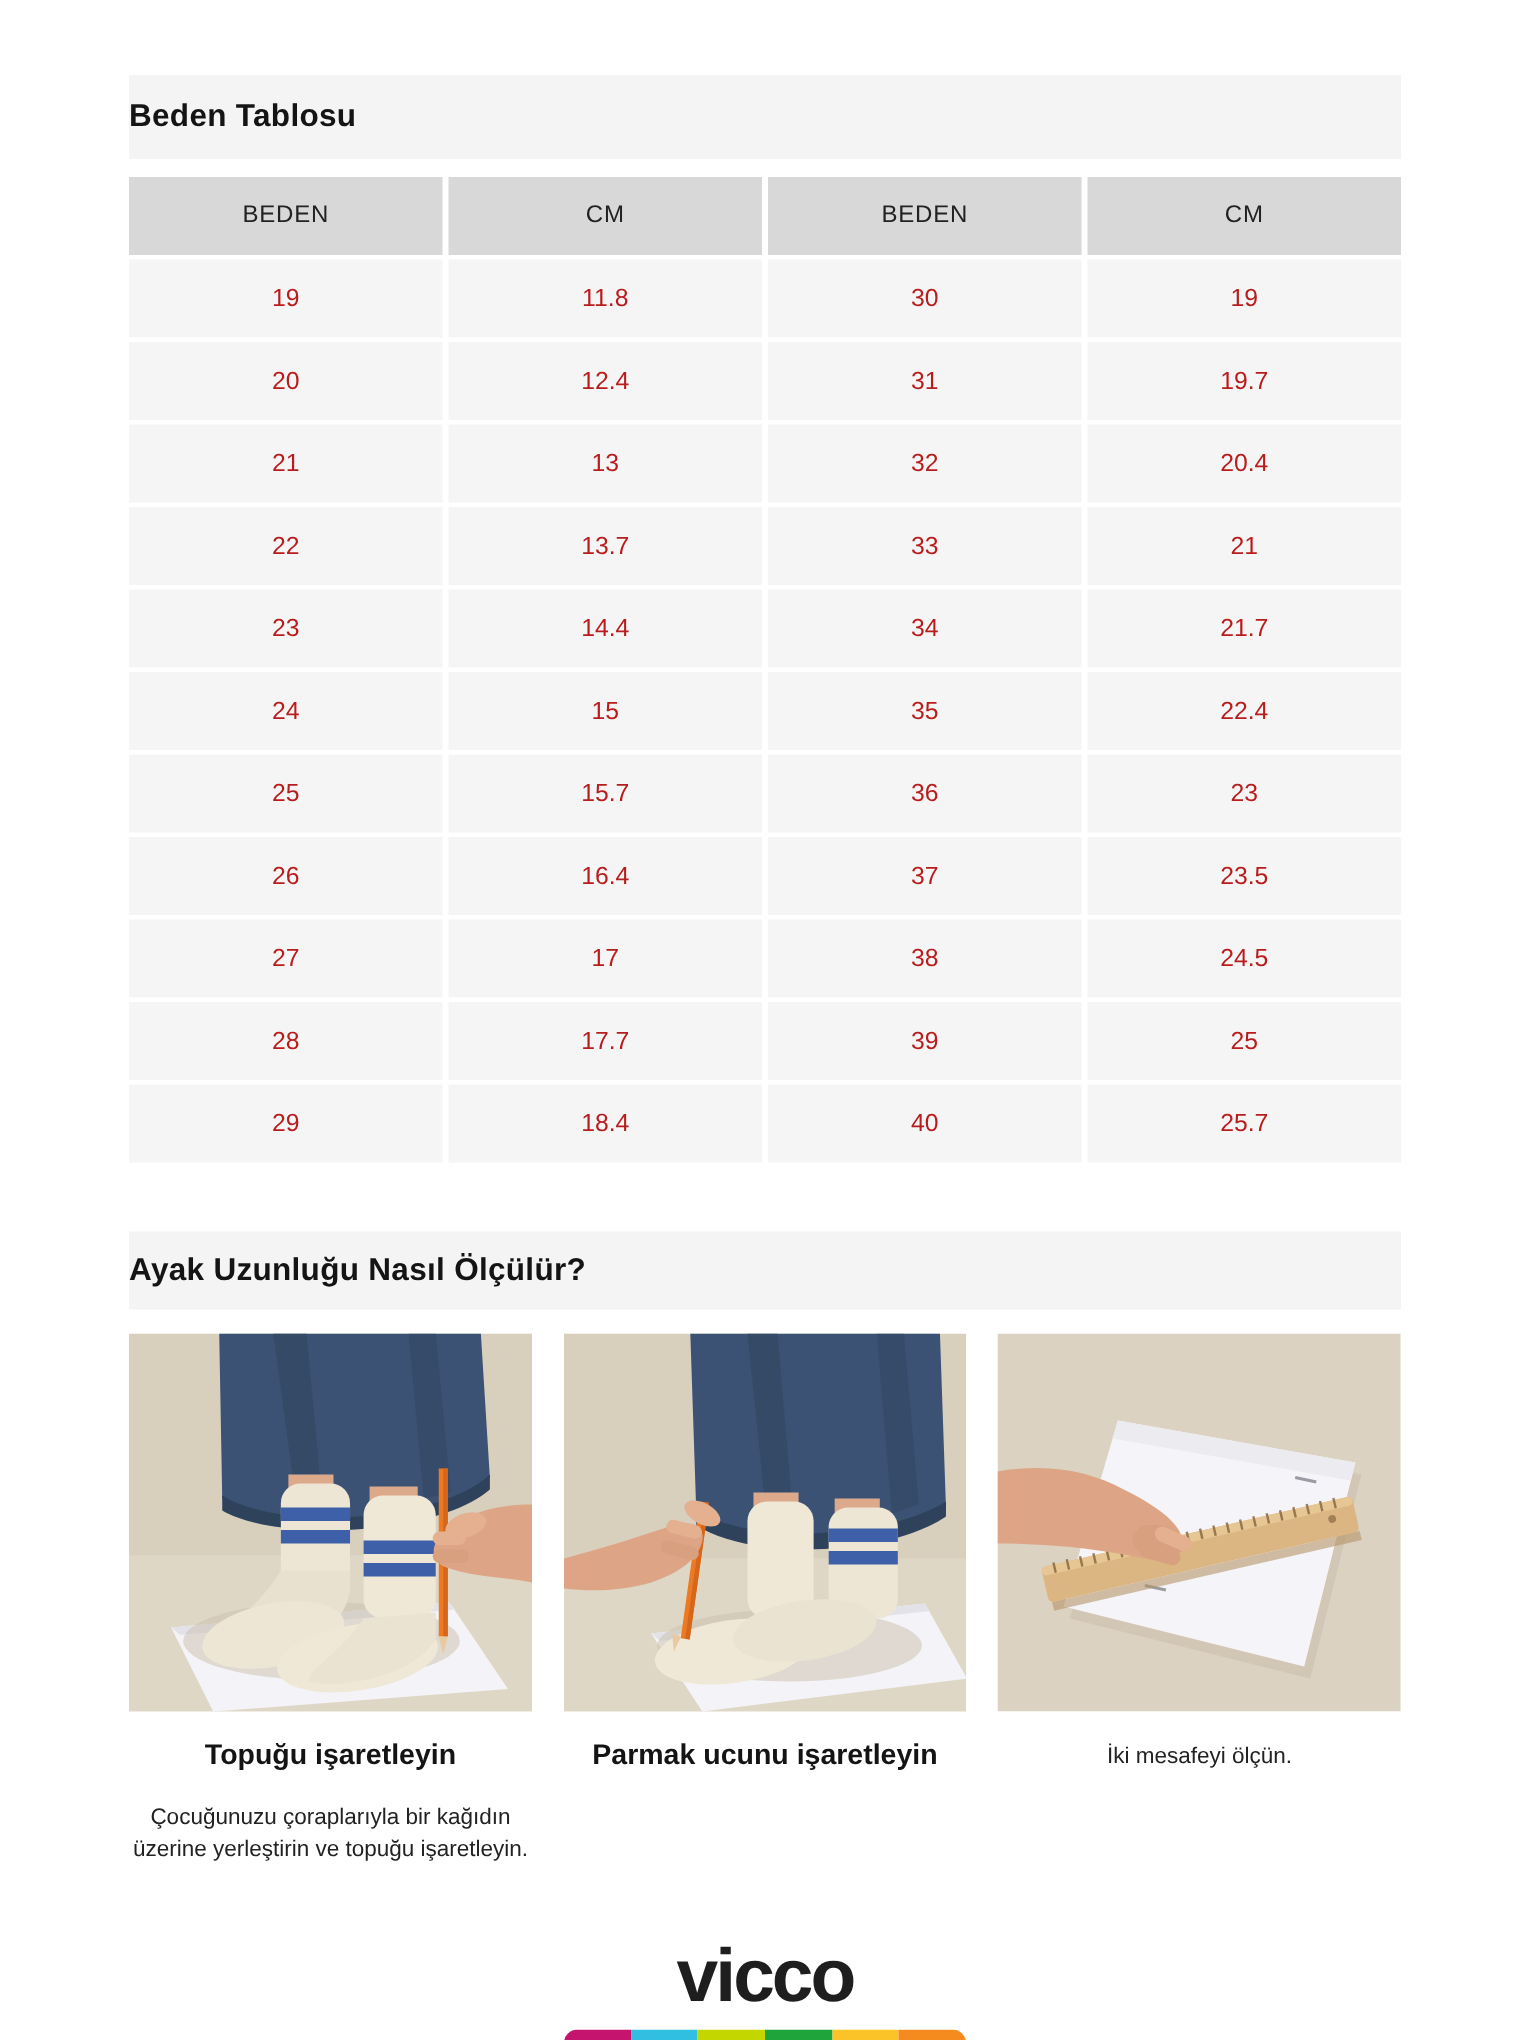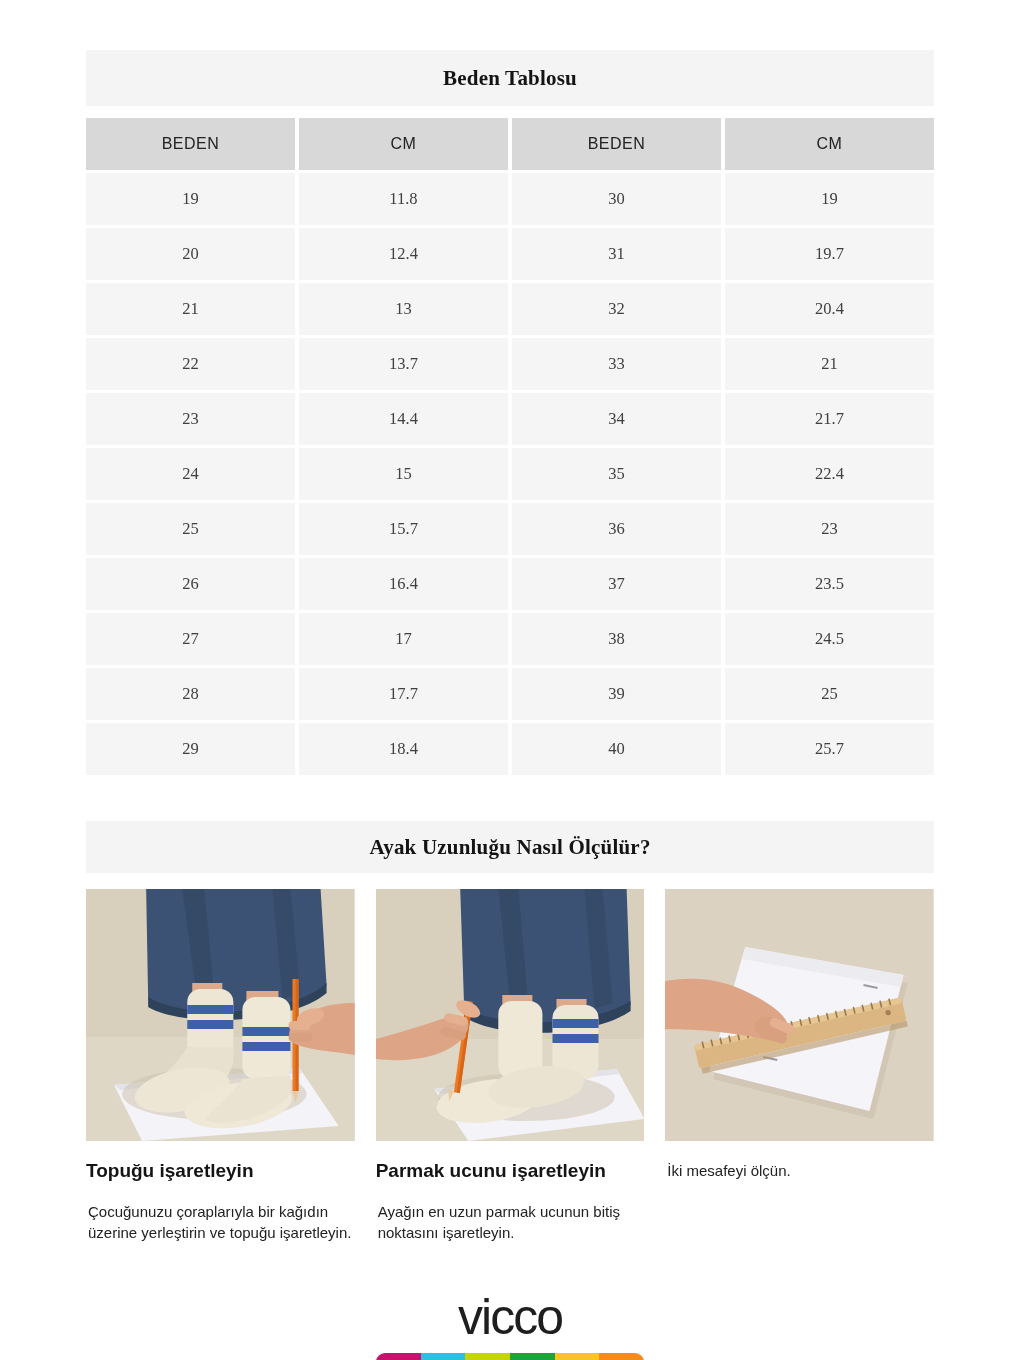--- a/index.html
+++ b/index.html
@@ -8,57 +8,57 @@
 
   .page {
     width:1020px; height:1360px; overflow:hidden;
     background:#ffffff; margin:0 auto; padding:0 86px;
   }
 
   
   .banner {
     margin-top:50px; height:56px;
     background:var(--banner-bg,#f4f4f4);
-    display:flex; align-items:center; justify-content:center;font-family:Liberation Serif, serif;
+    display:flex; align-items:center; 
   }
   .banner.second { margin-top:46px; height:52px; }
   .banner h2 { font-size:21px; font-weight:700; letter-spacing:.2px; color:#141414; }
 
   
   .size-table {
     margin-top:12px;
     display:grid; grid-template-columns:repeat(4,1fr);
     column-gap:4px; row-gap:3px;
   }
   .size-table .hcell {
     height:52px; background:var(--header-cell-bg,#d8d8d8);
     display:flex; align-items:center; justify-content:center;
     font-size:16px; letter-spacing:.5px; color:#222;
   }
   .size-table .cell {
     height:52px; background:var(--data-cell-bg,#f5f5f5);
     display:flex; align-items:center; justify-content:center;
-    font-size:16.5px; color:#404040;font-family:Liberation Serif, serif;
+    font-size:16.5px; color:#b91c1c;
   }
 
   
   .steps {
     margin-top:16px;
     display:grid; grid-template-columns:repeat(3,1fr); column-gap:21px;
   }
-  .step { }
+  .step { text-align:center; }
   .photo { width:100%; height:252px; display:block; }
   .photo svg { width:100%; height:100%; display:block; }
   .step-title { margin-top:19px; font-size:19px; font-weight:700; color:#141414; }
   .step-desc  { margin-top:19px; font-size:15px; line-height:1.42; color:#222; padding:0 2px; }
 
   
   .footer { margin-top:50px; text-align:center; }
   .logo {
-    font-size:50px; font-weight:400; letter-spacing:-2px;
+    font-size:50px; font-weight:700; letter-spacing:-2px;
     color:#1e1e1e; line-height:46px;
   }
   .color-bar {
     width:268px; height:26px; margin:13px auto 0;
     display:flex; border-radius:9px; overflow:hidden;
   }
   .color-bar .bar-seg { flex:1 1 0; }
 </style>
 </head>
 <body>
@@ -144,21 +144,20 @@
           <rect x="84" y="112" width="6" height="92" fill="#ED7A22" transform="rotate(8 87 158)"></rect>
           <rect x="87" y="112" width="3" height="92" fill="#D5661A" transform="rotate(8 87 158)"></rect>
           <polygon points="72,200 78,202 73,212" fill="#E9C99F"></polygon>
           <path d="M0,150 C30,142 54,134 72,128 C84,124 94,128 92,138 C90,150 76,160 58,166 C38,172 16,172 0,170 Z" fill="#DDA586"></path>
           <rect x="68" y="126" width="24" height="9" rx="4.5" fill="#E4B08F" transform="rotate(14 80 130)"></rect>
           <rect x="64" y="140" width="26" height="9" rx="4.5" fill="#D9A080" transform="rotate(14 77 144)"></rect>
           <ellipse cx="92" cy="120" rx="13" ry="7" fill="#E4B08F" transform="rotate(28 92 120)"></ellipse>
         </svg>
       </span>
       <div class="step-title">Parmak ucunu işaretleyin</div>
-      <div class="step-desc">Ayağın en uzun parmak ucunun bitiş noktasını işaretleyin.</div>
     </div>
 
     <div class="step">
       <span class="photo">
         <svg viewBox="0 0 268 252" preserveAspectRatio="none" aria-hidden="true">
           <rect x="0" y="0" width="268" height="252" fill="#DBD2C1"></rect>
           <polygon points="80,58 238,86 204,222 44,182" fill="#C8BEA9" opacity="0.55" transform="translate(4,8)"></polygon>
           <polygon points="80,58 238,86 204,222 44,182" fill="#F5F4F8"></polygon>
           <polygon points="80,58 238,86 235,98 77,70" fill="#ECEBF0"></polygon>
           <line x1="198" y1="96" x2="212" y2="99" stroke="#9A9AA2" stroke-width="2"></line>

